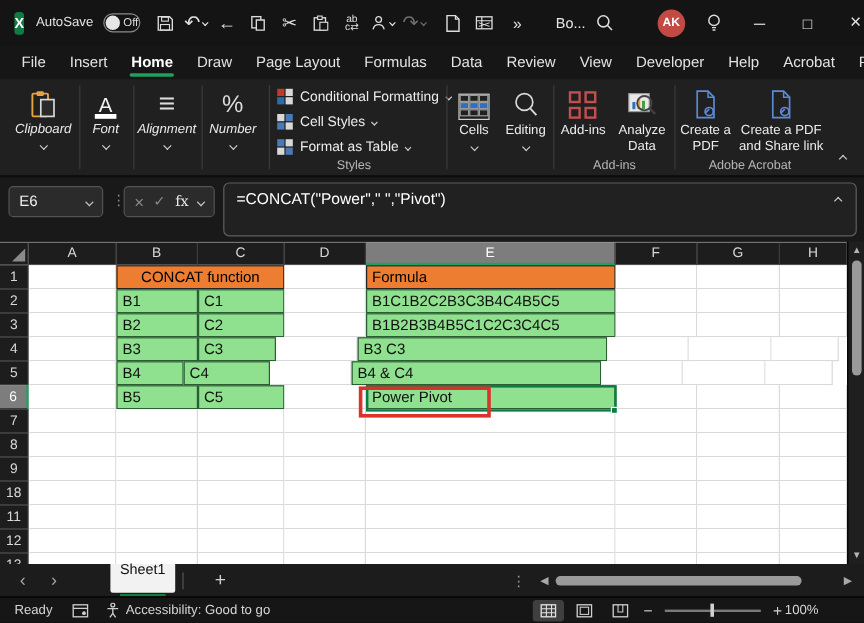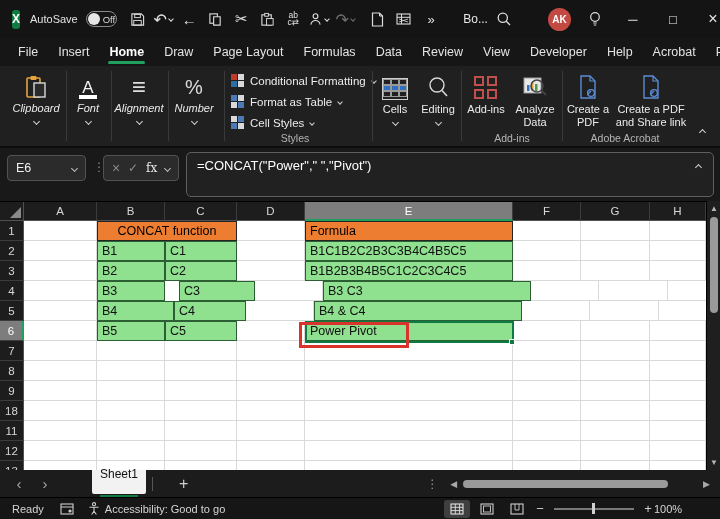--- a/index.html
+++ b/index.html
@@ -241,36 +241,36 @@
             <i style="background:#C0392B"></i>
             <i style="background:#d9d9d9"></i>
             <i style="background:#2E6DA4"></i>
             <i style="background:#d9d9d9"></i>
           </span>
         <span>Conditional Formatting</span>
           <span class="cv" style="width:4px;height:4px;color:#cfcfcf"></span>
       </div>
       <div class="styles-row">
         <span class="mini-grid">
+            <i style="background:#d9d9d9"></i>
+            <i style="background:#4a79b5"></i>
+            <i style="background:#4a79b5"></i>
+            <i style="background:#d9d9d9"></i>
+          </span>
+        <span>Cell Styles</span>
+          <span class="cv" style="width:4px;height:4px;color:#cfcfcf"></span>
+      </div>
+      <div class="styles-row">
+        <span class="mini-grid">
             <i style="background:#4a79b5"></i>
             <i style="background:#d9d9d9"></i>
             <i style="background:#d9d9d9"></i>
             <i style="background:#4a79b5"></i>
           </span>
         <span>Format as Table</span>
-          <span class="cv" style="width:4px;height:4px;color:#cfcfcf"></span>
-      </div>
-      <div class="styles-row">
-        <span class="mini-grid">
-            <i style="background:#d9d9d9"></i>
-            <i style="background:#4a79b5"></i>
-            <i style="background:#4a79b5"></i>
-            <i style="background:#d9d9d9"></i>
-          </span>
-        <span>Cell Styles</span>
           <span class="cv" style="width:4px;height:4px;color:#cfcfcf"></span>
       </div>
     </div>
     <div class="glabel" style="left:240px;width:110px">Styles</div>
     <div class="rsep" style="left:372px"></div>
 
     <div class="bigbtn" style="left:416px;width:44px">
       <div class="bic">
         <svg width="22" height="24" viewBox="0 0 22 24">
             <circle cx="10" cy="9" r="7" fill="none" stroke="#d9d9d9" stroke-width="1.4"></circle>
@@ -414,31 +414,31 @@
           <div class="g-cell" style="width: 68px;"></div>
           <div class="g-cell green" style="width: 208px;">B1B2B3B4B5C1C2C3C4C5</div>
           <div class="g-cell" style="width: 68px;"></div>
           <div class="g-cell" style="width: 69px;"></div>
           <div class="g-cell" style="width: 56px;"></div>
         </div>
         <div class="g-row">
           <div class="g-rowhead">4</div>
           <div class="g-cell" style="width: 73px;"></div>
           <div class="g-cell green" style="width: 68px;">B3</div>
-          <div class="g-cell green" style="width: 76px; margin-left: 14px;">C3</div>
+          <div class="g-cell green" style="width: 65px;">C3</div>
           <div class="g-cell" style="width: 68px;"></div>
           <div class="g-cell green" style="width: 208px;">B3 C3</div>
           <div class="g-cell" style="width: 68px;"></div>
           <div class="g-cell" style="width: 69px;"></div>
           <div class="g-cell" style="width: 56px;"></div>
         </div>
         <div class="g-row">
           <div class="g-rowhead">5</div>
           <div class="g-cell" style="width: 73px;"></div>
-          <div class="g-cell green" style="width: 77px;">B4</div>
+          <div class="g-cell green" style="width: 56px;">B4</div>
           <div class="g-cell green" style="width: 72px;">C4</div>
           <div class="g-cell" style="width: 68px;"></div>
           <div class="g-cell green" style="width: 208px;">B4 &amp; C4</div>
           <div class="g-cell" style="width: 68px;"></div>
           <div class="g-cell" style="width: 69px;"></div>
           <div class="g-cell" style="width: 56px;"></div>
         </div>
         <div class="g-row">
           <div class="g-rowhead sel">6</div>
           <div class="g-cell" style="width: 73px;"></div>

